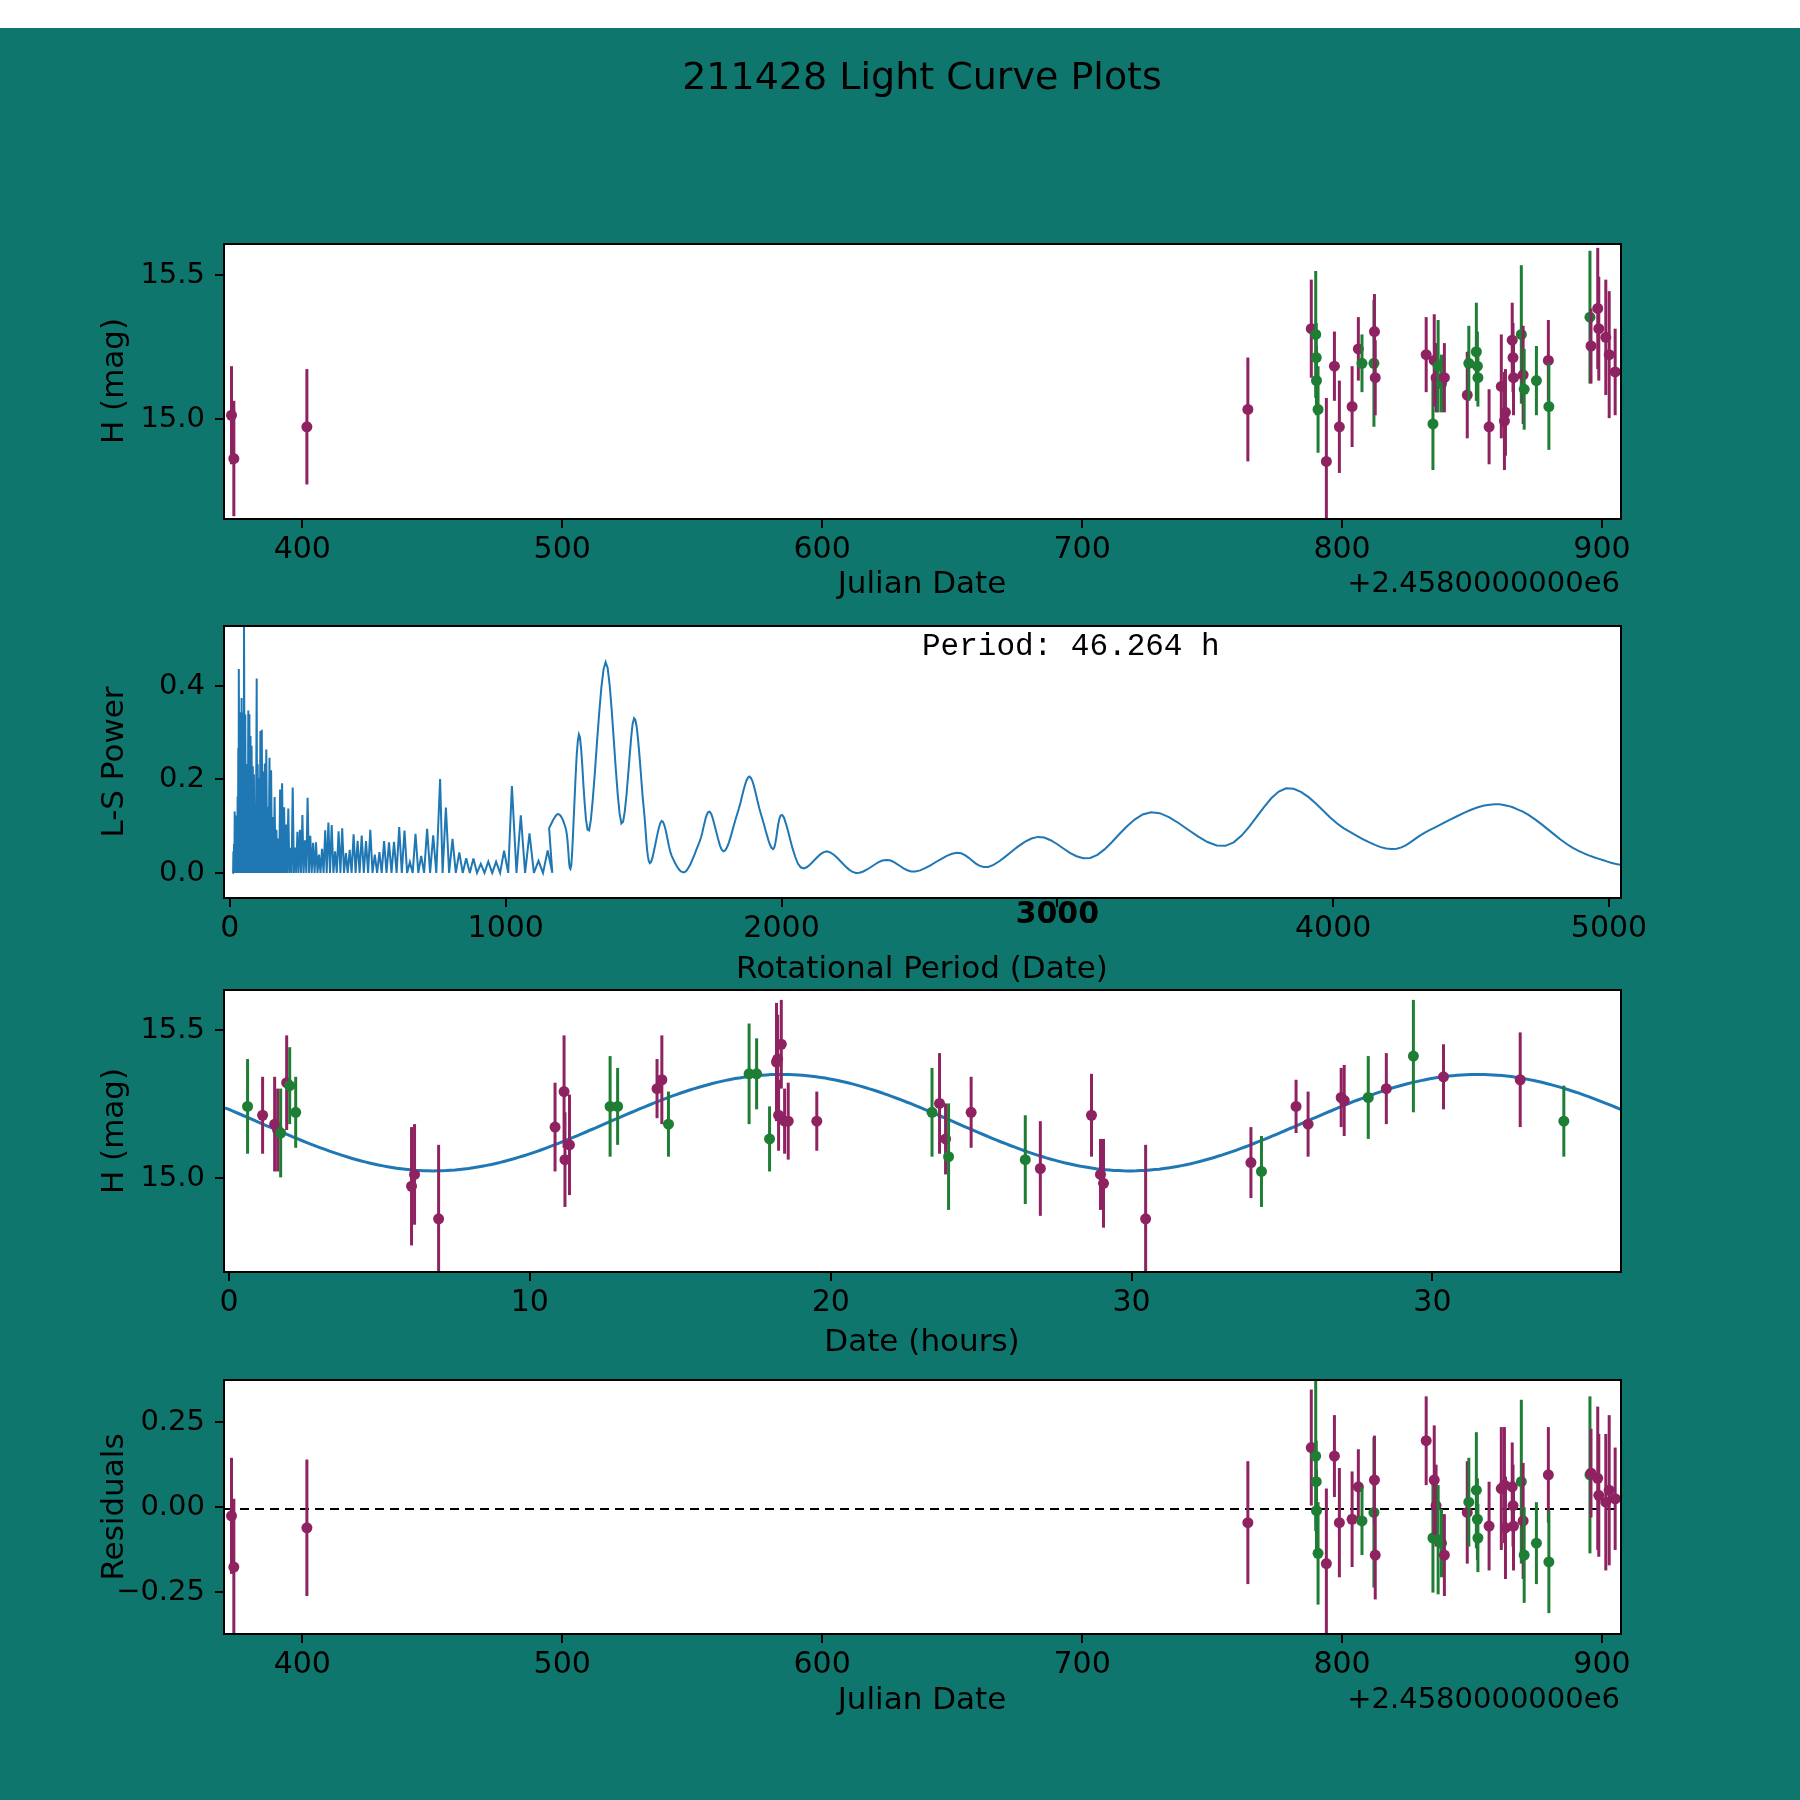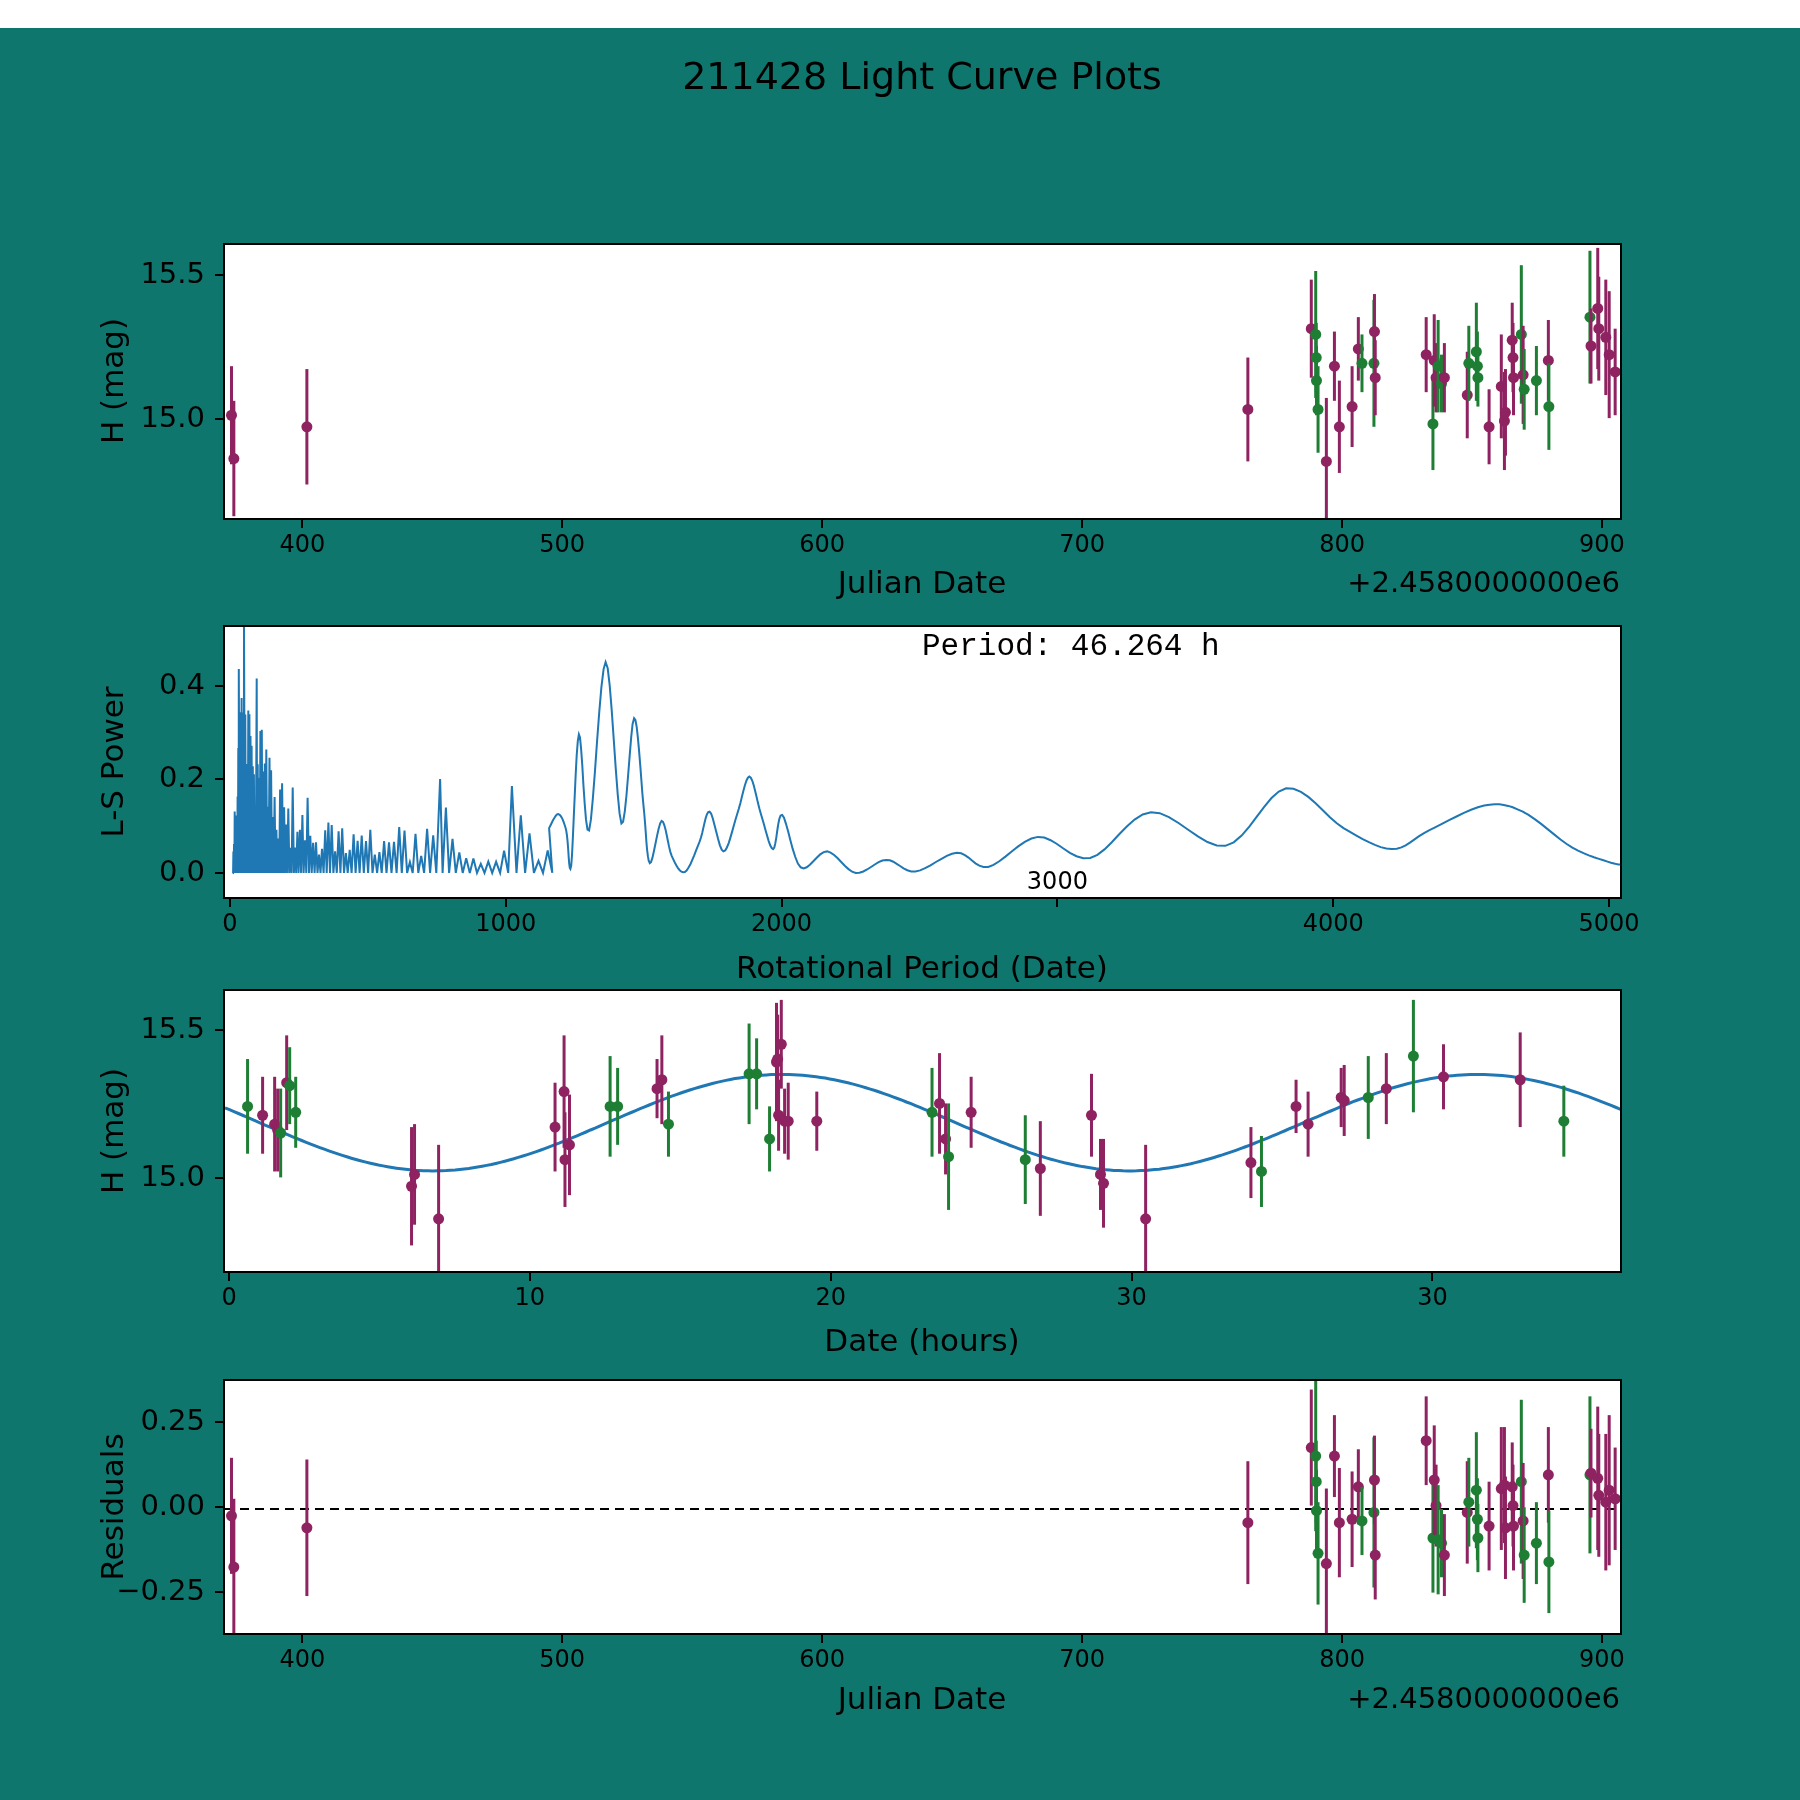--- a/index.html
+++ b/index.html
@@ -22,21 +22,21 @@
   .xlab{position:absolute;transform:translateX(-50%);font-size:31px;white-space:nowrap;}
   #xlabel-0{left:922px;top:536px;}
   #xlabel-1{left:922px;top:921px;}
   #xlabel-2{left:922px;top:1294px;}
   #xlabel-3{left:922px;top:1652px;}
   .offset{position:absolute;width:330px;text-align:right;font-size:29px;}
   #offset-0{left:1290px;top:537px;}
   #offset-3{left:1290px;top:1653px;}
   .annot{position:absolute;font-size:31px;white-space:nowrap;}
   #annotation-1{left:922px;top:601px;font-family:Liberation Mono, monospace;}
-  .tickx{position:absolute;transform:translateX(-50%);font-size:24px;white-space:nowrap;}
+  .tickx{position:absolute;transform:translateX(-50%);font-size:30px;white-space:nowrap;}
   .ticky{position:absolute;width:150px;text-align:right;font-size:29px;white-space:nowrap;}
   .tmark{position:absolute;background:#000;}
 </style>
 </head>
 <body>
 
 <div class="fig">
   <div class="fig-title">211428 Light Curve Plots</div>
 
   <div class="ylab" id="ylabel-0">H (mag)</div>
@@ -700,21 +700,21 @@
     <div class="ticky" style="left: 55px; top: 372.01px;">15.0</div>
     <div class="tmark" style="left: 215px; top: 245.74px; width: 8px; height: 2px;"></div>
     <div class="ticky" style="left: 55px; top: 227.74px;">15.5</div>
     <div class="tmark" style="left: 228.896px; top: 871px; width: 2px; height: 8px;"></div>
     <div class="tickx" style="left: 229.896px; top: 881px;">0</div>
     <div class="tmark" style="left: 504.724px; top: 871px; width: 2px; height: 8px;"></div>
     <div class="tickx" style="left: 505.724px; top: 881px;">1000</div>
     <div class="tmark" style="left: 780.552px; top: 871px; width: 2px; height: 8px;"></div>
     <div class="tickx" style="left: 781.552px; top: 881px;">2000</div>
     <div class="tmark" style="left: 1056.38px; top: 871px; width: 2px; height: 8px;"></div>
-    <div class="tickx" style="left: 1057.38px; top: 839px;">3000</div>
+    <div class="tickx" style="left: 1057.38px; top: 867px; font-weight: bold;">3000</div>
     <div class="tmark" style="left: 1332.21px; top: 871px; width: 2px; height: 8px;"></div>
     <div class="tickx" style="left: 1333.21px; top: 881px;">4000</div>
     <div class="tmark" style="left: 1608.04px; top: 871px; width: 2px; height: 8px;"></div>
     <div class="tickx" style="left: 1609.04px; top: 881px;">5000</div>
     <div class="tmark" style="left: 215px; top: 843.816px; width: 8px; height: 2px;"></div>
     <div class="ticky" style="left: 55px; top: 825.816px;">0.0</div>
     <div class="tmark" style="left: 215px; top: 750.3px; width: 8px; height: 2px;"></div>
     <div class="ticky" style="left: 55px; top: 732.3px;">0.2</div>
     <div class="tmark" style="left: 215px; top: 656.785px; width: 8px; height: 2px;"></div>
     <div class="ticky" style="left: 55px; top: 638.785px;">0.4</div>

